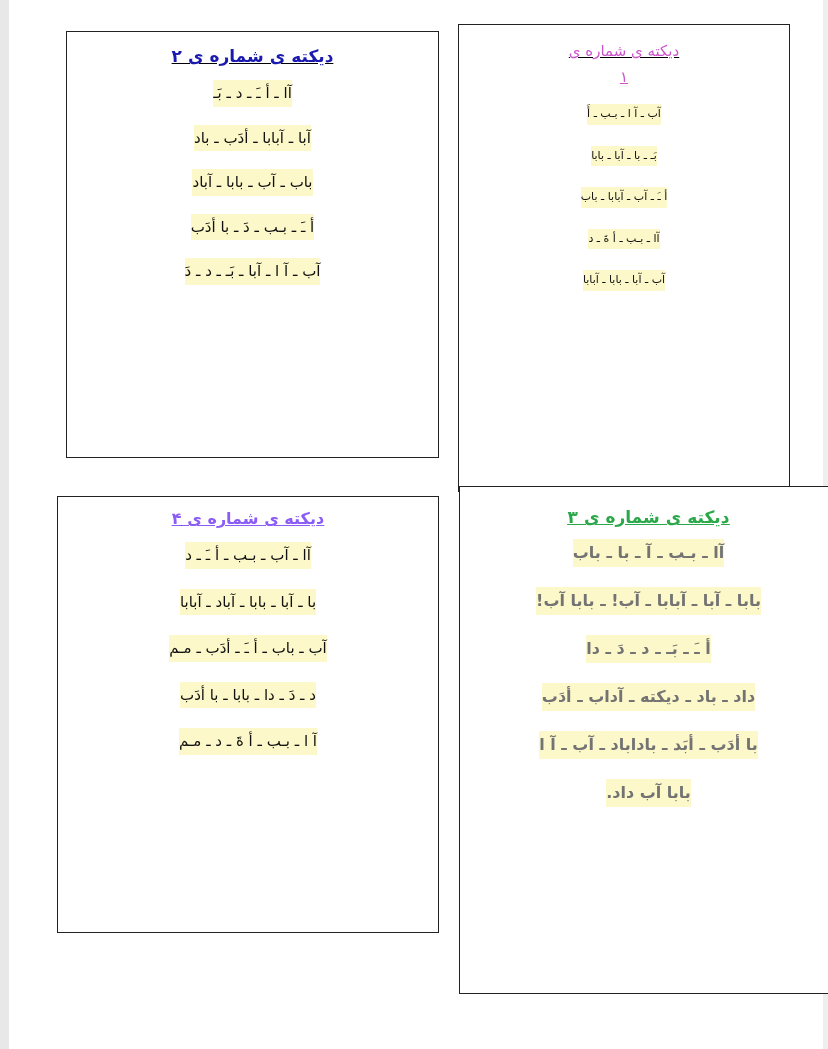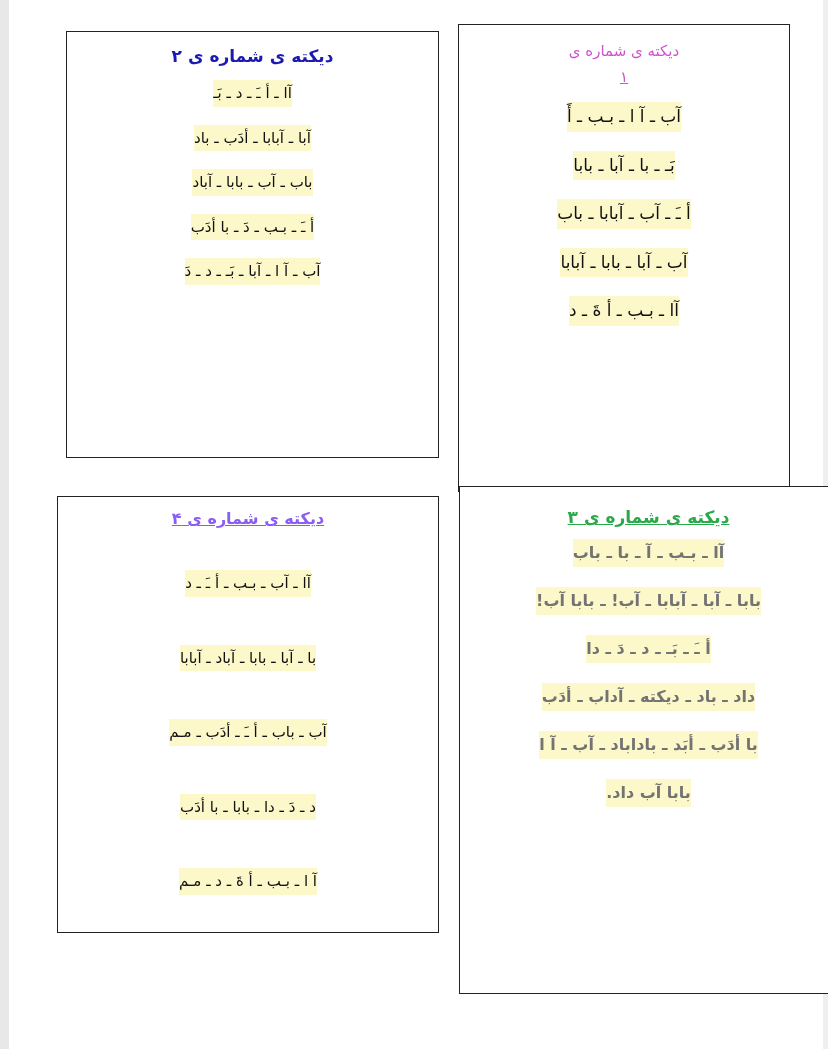--- a/index.html
+++ b/index.html
@@ -30,20 +30,21 @@
     right: 0; top: 0;
     width: 5px; height: 1049px;
     background: #efefef;
   }
 
   .card {
     position: absolute;
     border: 1.5px solid #222;
     background: #fff;
     box-sizing: border-box;
+    text-decoration: underline;
   }
   
   #card-2 { left: 66px;  top: 31px;  width: 373px; height: 427px; }
   #card-1 { left: 458px; top: 24px;  width: 332px; height: 468px; }
   #card-4 { left: 57px;  top: 496px; width: 382px; height: 437px; }
   #card-3 { left: 459px; top: 486px; width: 379px; height: 508px; }
 
   .card-title {
     text-align: center;
     font-weight: bold;
@@ -97,22 +98,22 @@
     white-space: nowrap;
   }
   .line .hl {
     background: #fcf8c9;
     padding: 2px 0;
     display: inline-block;
     line-height: 1.5;
   }
   
   #card-2 .line .hl { font-size: 15px; color: #111; }
-  #card-1 .line .hl { font-size: 17px; color: #111; }
-  #card-4 .line .hl { font-size: 15px; color: #111; margin-top: 28px; }
+  #card-1 .line .hl { font-size: 11px; color: #111; }
+  #card-4 .line .hl { font-size: 15px; color: #111; }
   #card-3 .line .hl { font-size: 16px; color: #737373; font-weight: bold; }
 
   #card-2 .lines { margin-top: 14px; }
   #card-2 .line { margin-bottom: 18px; }
   #card-1 .lines { margin-top: 16px; }
   #card-1 .line { margin-bottom: 19px; }
   #card-4 .lines { margin-top: 14px; }
   #card-4 .line { margin-bottom: 20px; }
   #card-3 .lines { margin-top: 12px; }
   #card-3 .line { margin-bottom: 20px; }
@@ -139,22 +140,22 @@
 
   <div class="card" id="card-1">
     <div class="card-title title-1">
       <span>دیکته ی شماره ی</span>
     </div>
     <div class="title-1-num">۱</div>
     <div class="lines">
       <div class="line"><span class="hl">آب ـ آ ا ـ بـب ـ أَ</span></div>
       <div class="line"><span class="hl">بَـ ـ با ـ آبا ـ بابا</span></div>
       <div class="line"><span class="hl">أ  ـَ  ـ آب ـ آبابا ـ باب</span></div>
+      <div class="line"><span class="hl">آا ـ بـب ـ أ ةَ   ـ  د</span></div>
       <div class="line"><span class="hl">آب ـ آبا ـ بابا ـ آبابا</span></div>
-      <div class="line"><span class="hl">آا ـ بـب ـ أ ةَ   ـ  د</span></div>
     </div>
   </div>
 
   <div class="card" id="card-4">
     <div class="card-title title-4">
       <span class="underline">دیکته ی شماره ی ۴</span>
     </div>
     <div class="lines">
       <div class="line"><span class="hl">آا ـ آب ـ بـب ـ أ  ـَ   ـ د</span></div>
       <div class="line"><span class="hl">با ـ آبا ـ بابا ـ آباد ـ آبابا</span></div>

